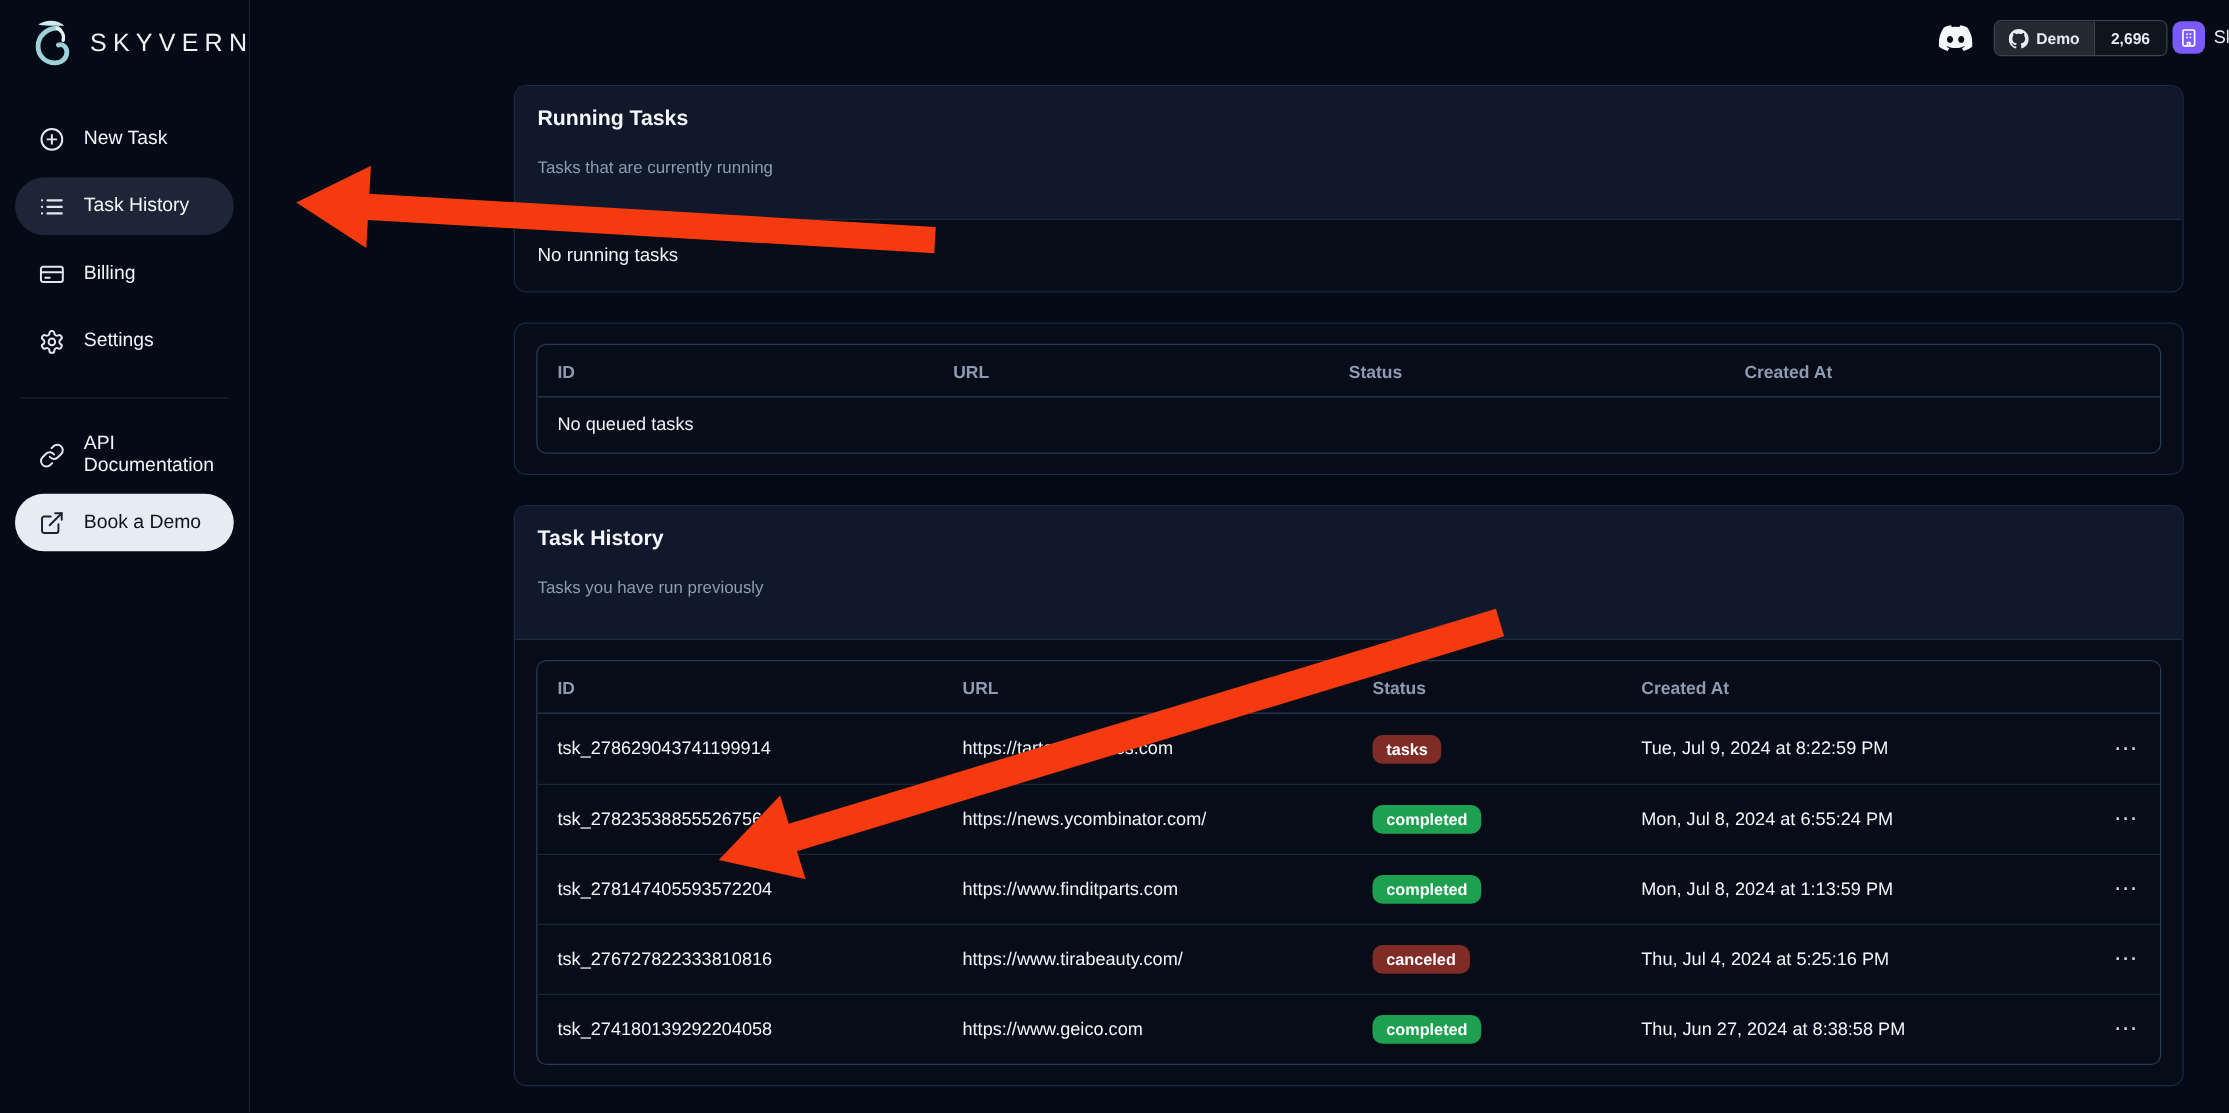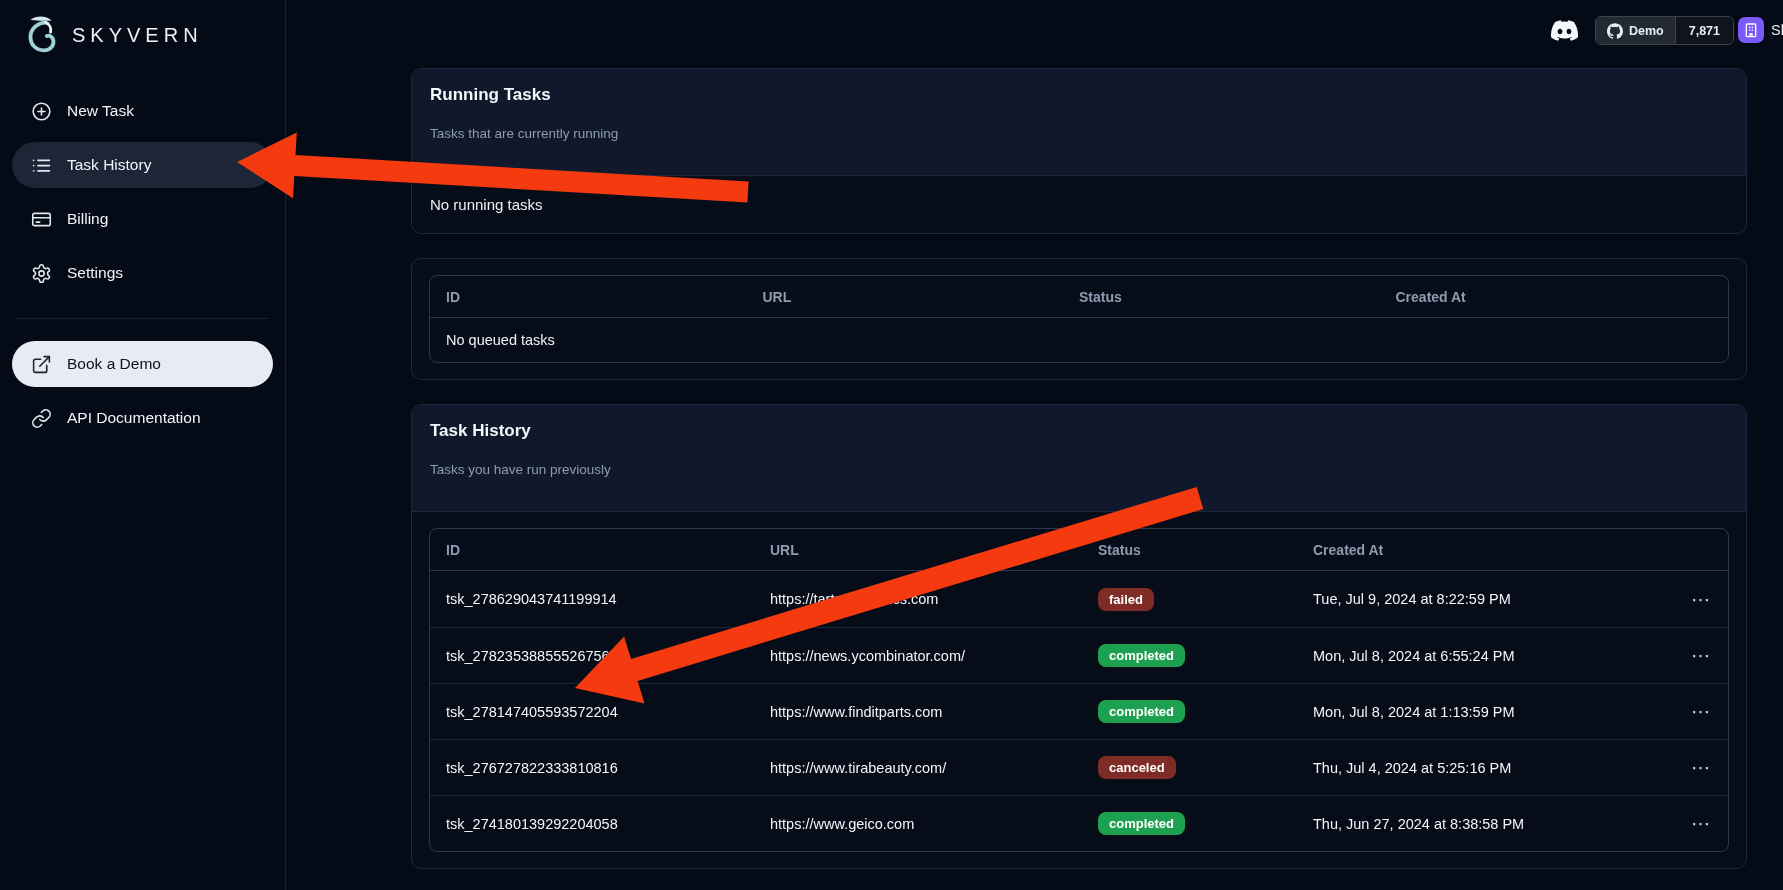--- a/index.html
+++ b/index.html
@@ -6,21 +6,21 @@
   html,body { width: 1783px; height: 890px; overflow: hidden; }
   body {
     background: var(--page-bg, #040a16);
     font-family: "Liberation Sans", sans-serif;
     color: var(--text, #f2f5fa);
     position: relative;
   }
 
   
   .sidebar {
-    position: absolute; left: 0; top: 0; width: 286px; height: 890px;
+    position: absolute; left: 0; top: 0; width: 200px; height: 890px;
     border-right: 1px solid var(--sidebar-border, #16202f);
     padding: 8px 12px;
   }
   .logo-row { display: flex; align-items: center; gap: 8px; padding: 4px 6px; cursor: pointer; }
   .logo-row svg { width: 46px; height: 46px; flex: 0 0 auto; }
   .brand-name { font-size: 20px; letter-spacing: 5px; font-weight: 500; color: #eef2f6; }
   .nav { margin-top: 26px; display: flex; flex-direction: column; gap: 8px; }
   .nav-item {
     height: 46px; border-radius: 24px; display: flex; align-items: center;
     gap: 15px; padding: 0 19px; font-size: 15.5px; color: #f1f5f9; cursor: pointer;
@@ -147,58 +147,58 @@
         <svg viewBox="0 0 24 24" fill="none" stroke-width="1.8" stroke-linecap="round" stroke-linejoin="round">
             <path d="M12.22 2h-.44a2 2 0 0 0-2 2v.18a2 2 0 0 1-1 1.73l-.43.25a2 2 0 0 1-2 0l-.15-.08a2 2 0 0 0-2.73.73l-.22.38a2 2 0 0 0 .73 2.73l.15.1a2 2 0 0 1 1 1.72v.51a2 2 0 0 1-1 1.74l-.15.09a2 2 0 0 0-.73 2.73l.22.38a2 2 0 0 0 2.73.73l.15-.08a2 2 0 0 1 2 0l.43.25a2 2 0 0 1 1 1.73V20a2 2 0 0 0 2 2h.44a2 2 0 0 0 2-2v-.18a2 2 0 0 1 1-1.73l.43-.25a2 2 0 0 1 2 0l.15.08a2 2 0 0 0 2.73-.73l.22-.39a2 2 0 0 0-.73-2.73l-.15-.08a2 2 0 0 1-1-1.74v-.5a2 2 0 0 1 1-1.74l.15-.09a2 2 0 0 0 .73-2.73l-.22-.38a2 2 0 0 0-2.73-.73l-.15.08a2 2 0 0 1-2 0l-.43-.25a2 2 0 0 1-1-1.73V4a2 2 0 0 0-2-2z"></path>
             <circle cx="12" cy="12" r="3"></circle>
           </svg>
       </span>
       <span>Settings</span>
     </div>
 
     <div class="side-divider"></div>
 
+    <div class="nav-item">
+      <span class="nico">
+        <svg viewBox="0 0 24 24" fill="none" stroke-width="1.8" stroke-linecap="round" stroke-linejoin="round">
+            <path d="M10 13a5 5 0 0 0 7.54.54l3-3a5 5 0 0 0-7.07-7.07l-1.72 1.71"></path>
+            <path d="M14 11a5 5 0 0 0-7.54-.54l-3 3a5 5 0 0 0 7.07 7.07l1.71-1.71"></path>
+          </svg>
+      </span>
+      <span>API Documentation</span>
+    </div>
+
     <div class="nav-item demo">
       <span class="nico">
         <svg viewBox="0 0 24 24" fill="none" stroke-width="1.8" stroke-linecap="round" stroke-linejoin="round">
             <path d="M18 13v6a2 2 0 0 1-2 2H5a2 2 0 0 1-2-2V8a2 2 0 0 1 2-2h6"></path>
             <polyline points="15 3 21 3 21 9"></polyline>
             <line x1="10" y1="14" x2="21" y2="3"></line>
           </svg>
       </span>
       <span>Book a Demo</span>
-    </div>
-
-    <div class="nav-item">
-      <span class="nico">
-        <svg viewBox="0 0 24 24" fill="none" stroke-width="1.8" stroke-linecap="round" stroke-linejoin="round">
-            <path d="M10 13a5 5 0 0 0 7.54.54l3-3a5 5 0 0 0-7.07-7.07l-1.72 1.71"></path>
-            <path d="M14 11a5 5 0 0 0-7.54-.54l-3 3a5 5 0 0 0 7.07 7.07l1.71-1.71"></path>
-          </svg>
-      </span>
-      <span>API Documentation</span>
     </div>
   </nav>
 </aside>
 
 <header class="topbar">
   <span class="discord">
     <svg viewBox="0 0 24 24">
         <path d="M20.317 4.37a19.79 19.79 0 0 0-4.885-1.515.074.074 0 0 0-.079.037c-.21.375-.444.865-.608 1.25a18.27 18.27 0 0 0-5.487 0 12.64 12.64 0 0 0-.617-1.25.077.077 0 0 0-.079-.037A19.736 19.736 0 0 0 3.677 4.37a.07.07 0 0 0-.032.027C.533 9.046-.32 13.58.099 18.058a.082.082 0 0 0 .031.056 19.9 19.9 0 0 0 5.993 3.03.078.078 0 0 0 .084-.028 14.09 14.09 0 0 0 1.226-1.994.076.076 0 0 0-.041-.106 13.107 13.107 0 0 1-1.872-.892.077.077 0 0 1-.008-.128c.126-.094.252-.192.372-.291a.074.074 0 0 1 .077-.01c3.928 1.793 8.18 1.793 12.062 0a.074.074 0 0 1 .078.01c.12.098.246.197.373.292a.077.077 0 0 1-.006.127 12.3 12.3 0 0 1-1.873.892.077.077 0 0 0-.041.106c.36.698.772 1.362 1.225 1.993a.076.076 0 0 0 .084.029 19.84 19.84 0 0 0 6.002-3.03.077.077 0 0 0 .032-.055c.5-5.177-.838-9.674-3.549-13.66a.06.06 0 0 0-.031-.029ZM8.02 15.331c-1.183 0-2.157-1.085-2.157-2.419 0-1.333.956-2.419 2.157-2.419 1.21 0 2.176 1.096 2.157 2.42 0 1.333-.956 2.418-2.157 2.418Zm7.975 0c-1.183 0-2.157-1.085-2.157-2.419 0-1.333.955-2.419 2.157-2.419 1.21 0 2.176 1.096 2.157 2.42 0 1.333-.946 2.418-2.157 2.418Z"></path>
       </svg>
   </span>
 
   <div class="gh">
     <span class="gh-left">
       <svg viewBox="0 0 24 24">
           <path d="M12 .297c-6.63 0-12 5.373-12 12 0 5.303 3.438 9.8 8.205 11.385.6.113.82-.258.82-.577 0-.285-.01-1.04-.015-2.04-3.338.724-4.042-1.61-4.042-1.61C4.422 18.07 3.633 17.7 3.633 17.7c-1.087-.744.084-.729.084-.729 1.205.084 1.838 1.236 1.838 1.236 1.07 1.835 2.809 1.305 3.495.998.108-.776.417-1.305.76-1.605-2.665-.3-5.466-1.332-5.466-5.93 0-1.31.465-2.38 1.235-3.22-.135-.303-.54-1.523.105-3.176 0 0 1.005-.322 3.3 1.23.96-.267 1.98-.399 3-.405 1.02.006 2.04.138 3 .405 2.28-1.552 3.285-1.23 3.285-1.23.645 1.653.24 2.873.12 3.176.765.84 1.23 1.91 1.23 3.22 0 4.61-2.805 5.625-5.475 5.92.42.36.81 1.096.81 2.22 0 1.606-.015 2.896-.015 3.286 0 .315.21.69.825.57C20.565 22.092 24 17.592 24 12.297c0-6.627-5.373-12-12-12"></path>
         </svg>
       <b>Demo</b>
     </span>
-    <span class="gh-right">7,871</span>
+    <span class="gh-right">2,696</span>
   </div>
 
   <div class="avatar">
     <svg viewBox="0 0 24 24" stroke-width="2">
       <rect x="5" y="3" width="14" height="19" rx="1.5"></rect>
       <rect x="9" y="7" width="2" height="2" fill="#fff" stroke="none"></rect>
         <rect x="13" y="7" width="2" height="2" fill="#fff" stroke="none"></rect>
       <rect x="9" y="11" width="2" height="2" fill="#fff" stroke="none"></rect>
         <rect x="13" y="11" width="2" height="2" fill="#fff" stroke="none"></rect>
       <path d="M10.5 22v-4h3v4"></path>
@@ -244,21 +244,21 @@
           <span>ID</span>
           <span>URL</span>
           <span>Status</span>
           <span>Created At</span>
           <span></span>
         </div>
         <div>
   <div class="t-row h-cols">
     <span>tsk_278629043741199914</span>
     <span>https://tartecosmetics.com</span>
-    <span class="badge badge-red">failed</span>
+    <span class="badge badge-red">tasks</span>
     <span>Tue, Jul 9, 2024 at 8:22:59 PM</span>
     <button class="row-actions">⋯</button>
   </div>
 
   <div class="t-row h-cols">
     <span>tsk_278235388555267564</span>
     <span>https://news.ycombinator.com/</span>
     <span class="badge badge-green">completed</span>
     <span>Mon, Jul 8, 2024 at 6:55:24 PM</span>
     <button class="row-actions">⋯</button>

